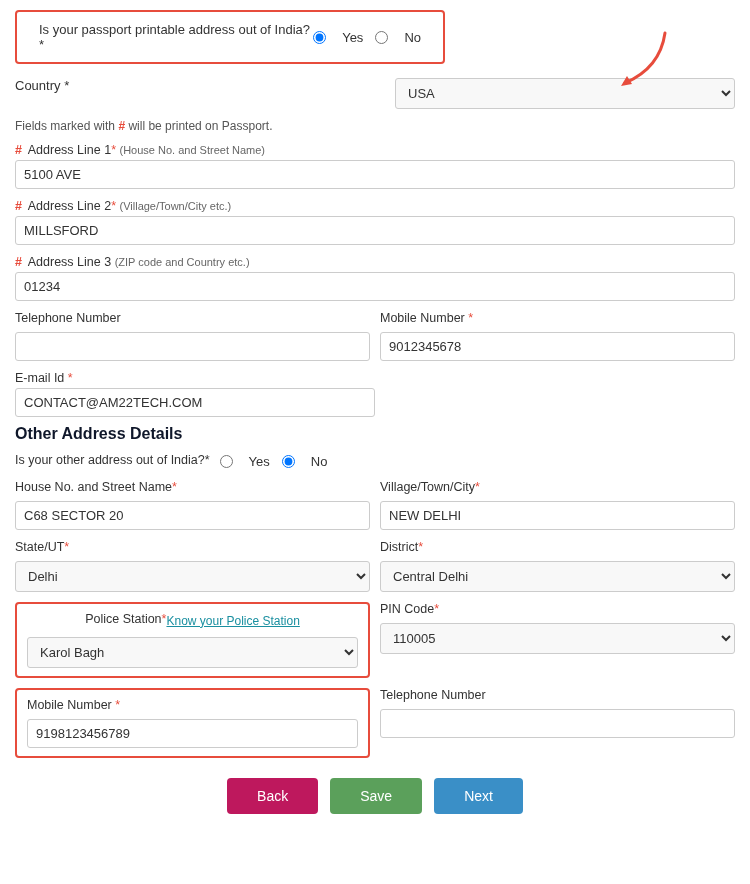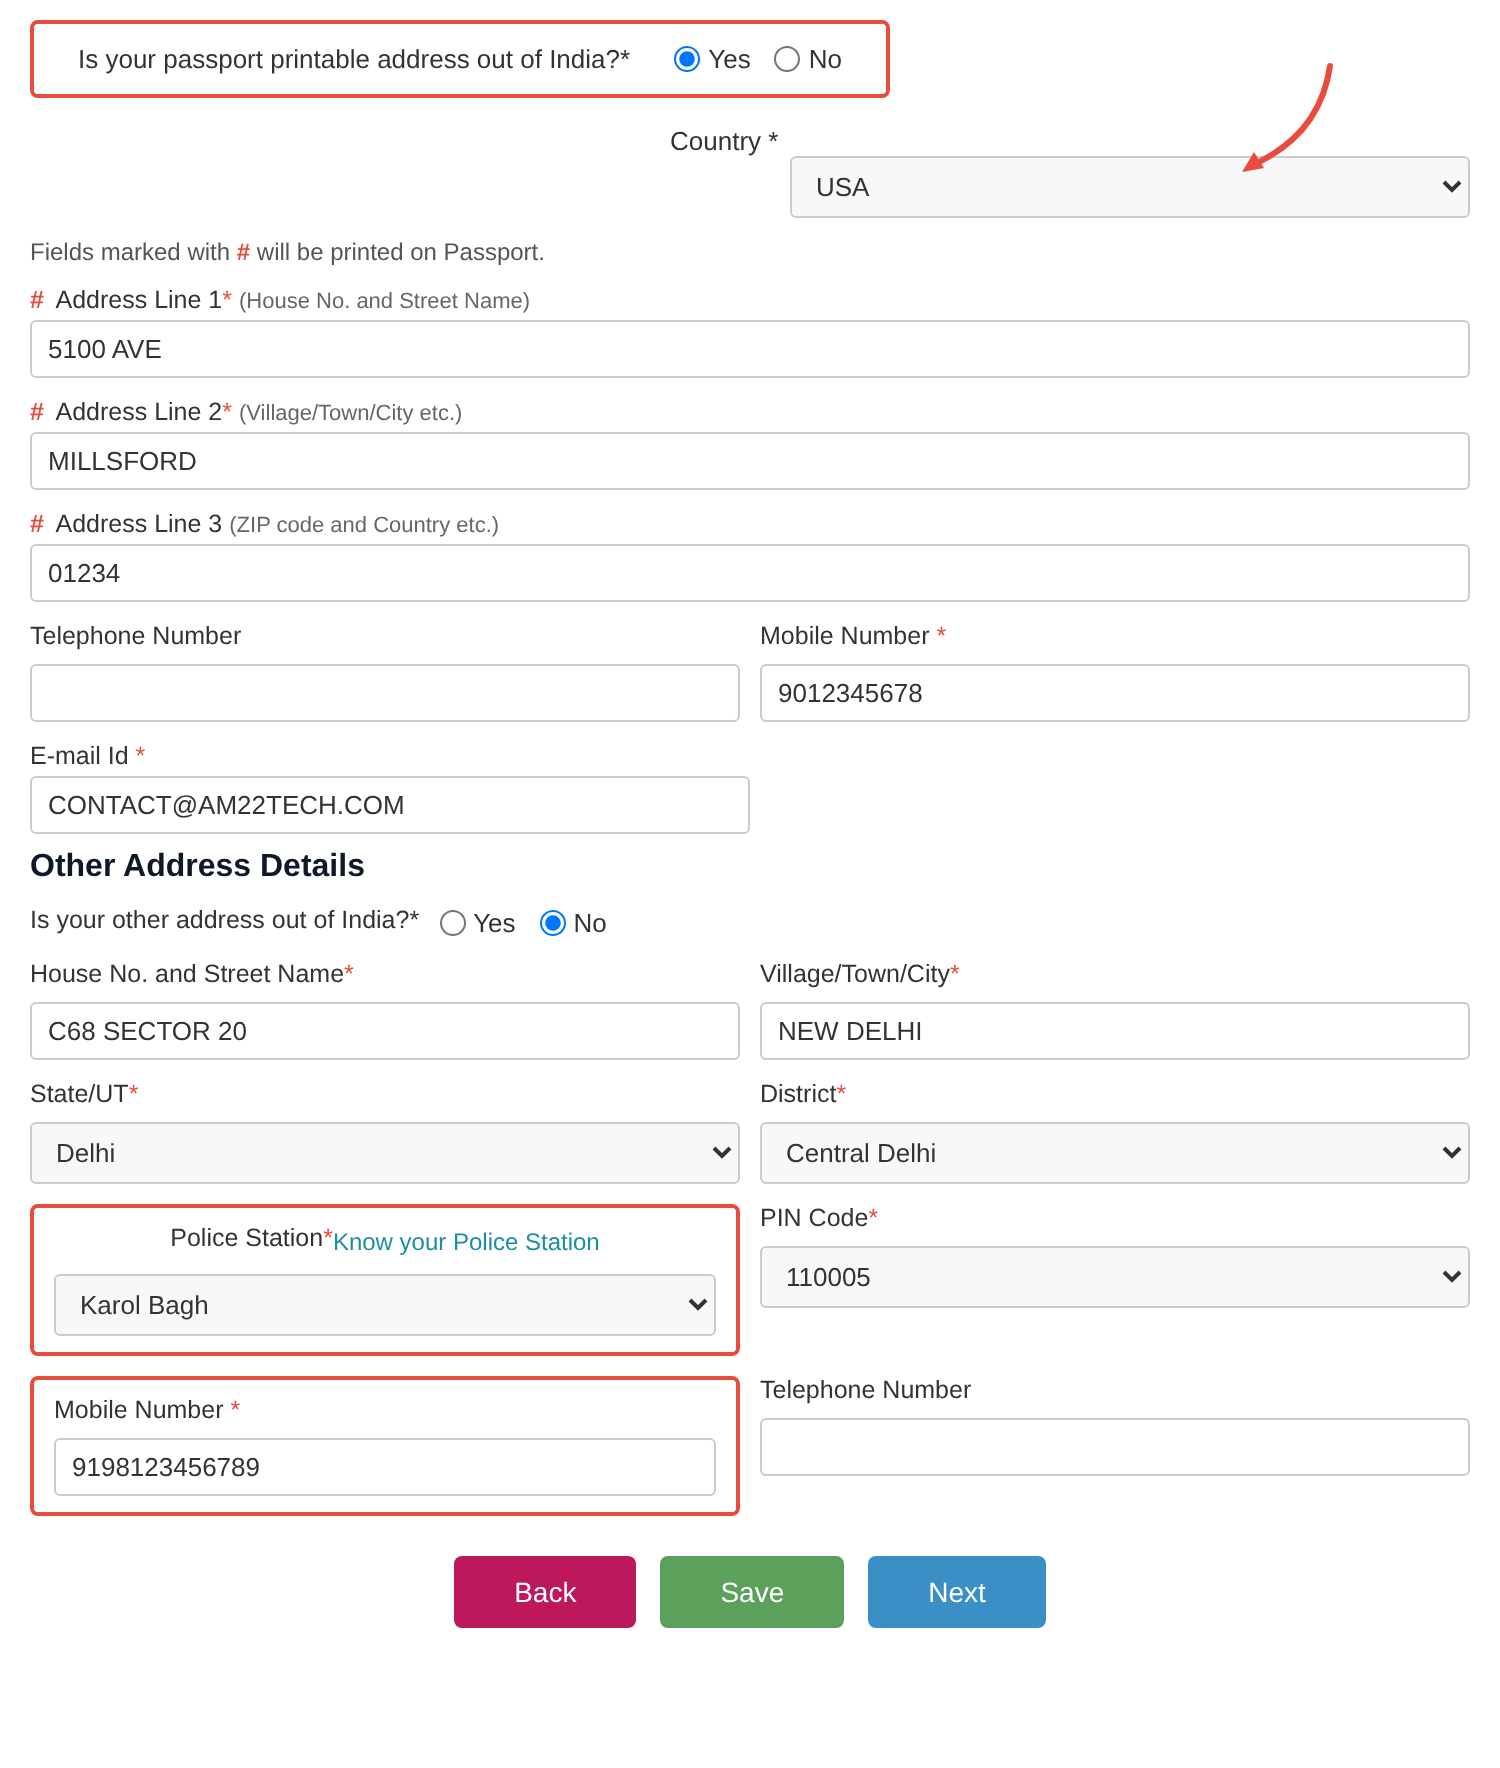--- a/index.html
+++ b/index.html
@@ -34,21 +34,21 @@
       display: flex;
       align-items: center;
       gap: 12px;
       font-size: 13px;
       white-space: nowrap;
     }
 
     .radio-group label {
       display: flex;
       align-items: center;
-      gap: 4px;
+      gap: 16px;
       cursor: pointer;
     }
 
     .form-row-full {
       display: flex;
       flex-direction: column;
       margin-bottom: 10px;
     }
 
     .form-group {
@@ -96,23 +96,22 @@
       border: 1px solid #ccc;
       border-radius: 3px;
       font-size: 13px;
       color: #333;
       background: #f8f8f8;
       appearance: auto;
     }
 
     .country-row {
       display: flex;
-      align-items: center;
+      align-items: flex-start;
       margin-bottom: 10px;
-      flex-direction: column;
     }
 
     .country-label {
       font-size: 13px;
       color: #333;
       min-width: 80px;
     }
 
     .country-select-wrapper {
       margin-left: auto;
@@ -155,20 +154,21 @@
     .police-station-header {
       display: flex;
       justify-content: center;
       align-items: center;
       margin-bottom: 4px;
     }
 
     .know-link {
       font-size: 12px;
       color: #1a8fa0;
+      text-decoration: underline;
       cursor: pointer;
     }
 
     .bottom-buttons {
       display: flex;
       justify-content: center;
       gap: 12px;
       margin-top: 20px;
       padding-bottom: 10px;
     }

